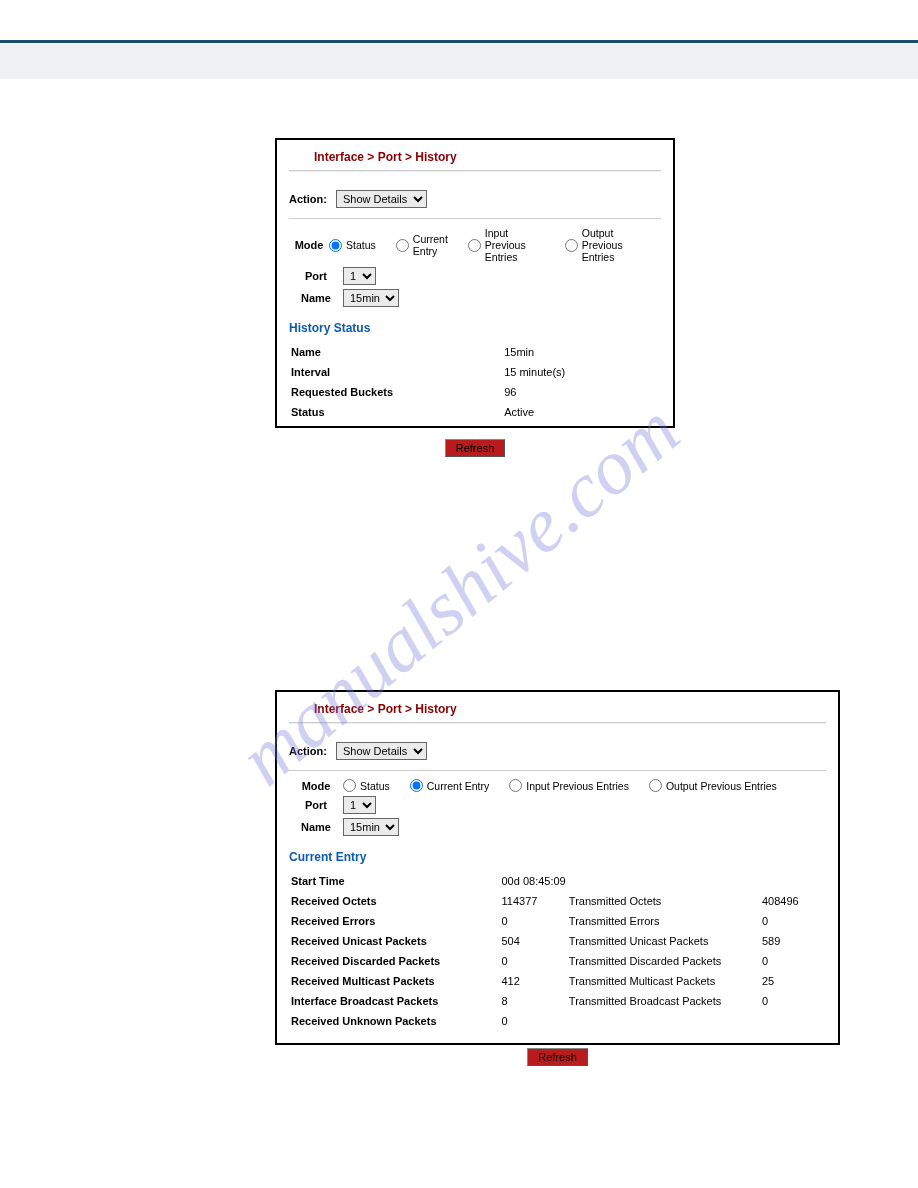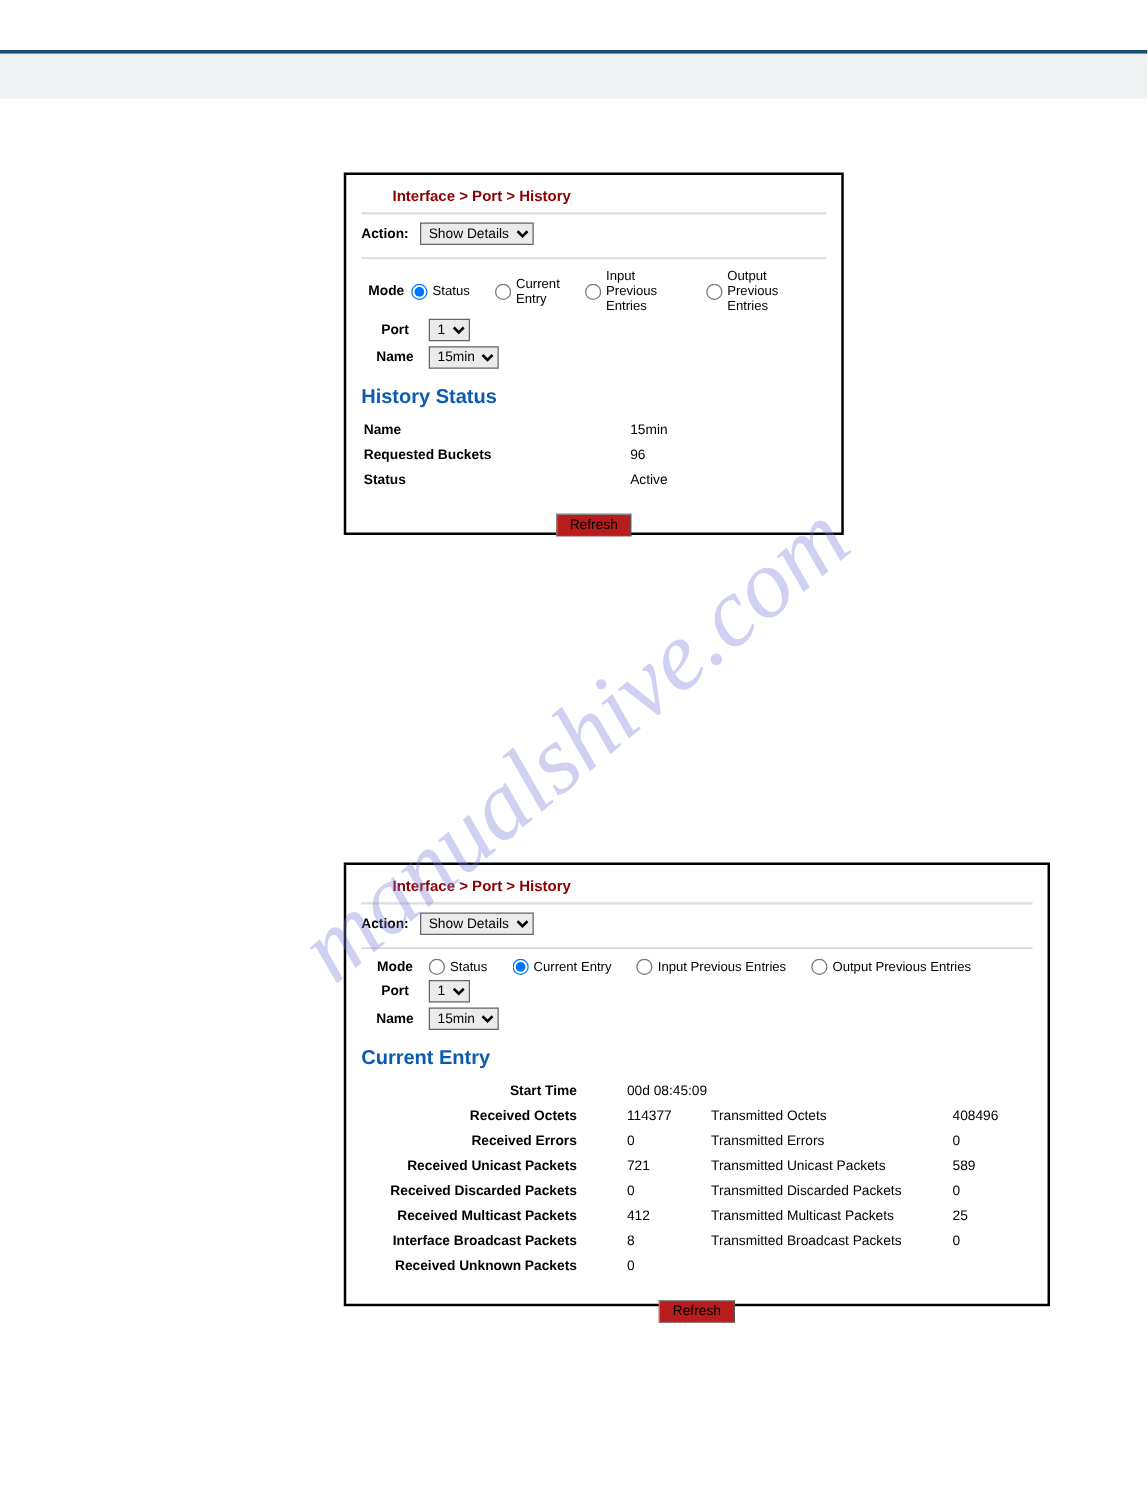--- a/index.html
+++ b/index.html
@@ -32,44 +32,44 @@
   .panel-inner { padding: 10px 12px 12px 12px; }
   .breadcrumb {
     color: #8b0000;
     font-weight: bold;
     font-size: 12px;
     margin-bottom: 6px;
     padding-left: 25px;
   }
   .hr1 { border: none; border-top: 1px solid #ccc; border-bottom: 1px solid #eee; margin: 4px 0 6px 0; }
   .hr2 { border: none; border-top: 1px solid #ccc; margin: 6px 0 8px 0; }
-  .action-row { margin: 6px 0 10px 0; }
+  .action-row { margin: 18px 0 10px 0; }
   .action-row .lbl { font-weight: bold; margin-right: 6px; }
   select.fake {
     font-size: 11px;
     border: 1px solid #666;
     background: #ebebeb;
     padding: 1px 2px;
   }
   .row { display: flex; align-items: center; margin: 4px 0; font-size: 11px; }
   .row .lbl { width: 54px; font-weight: bold; text-align: center; }
   .radio-group { display: flex; align-items: center; gap: 6px; }
   .radio-opt { display: inline-flex; align-items: center; margin-right: 14px; font-size: 10.5px; }
   .radio-opt input { margin-right: 4px; }
   .section-title {
     color: #0b5bb0;
     font-weight: bold;
-    font-size: 16px;
+    font-size: 12px;
     margin: 14px 0 6px 0;
   }
   .datagrid { width: 100%; }
   .datagrid td { padding: 3px 0; font-size: 11px; vertical-align: top; }
   .datagrid td.k { font-weight: bold; width: 150px; }
   .datagrid td.v { width: 110px; }
-  .datagrid2 td.k { font-weight: bold; width: 165px; text-align: right; }
+  .datagrid2 td.k { font-weight: bold; width: 165px; }
   .datagrid2 td.v { width: 100px; padding-left: 38px; }
   .datagrid2 td.k2 { font-weight: normal; width: 185px; }
   .datagrid2 td.v2 { width: 60px; }
   .refresh-wrap { text-align: center; margin-top: 16px; }
   button.refresh {
     font-size: 11px;
     padding: 2px 10px;
     background: #b91c1c;
     border: 1px solid #888;
     border-right-color: #555;
@@ -139,20 +139,24 @@
     </div>
 
     <div class="section-title">History Status</div>
     <table class="datagrid">
       <tbody>
           <tr>
             <td class="k">Name</td>
             <td class="v">15min</td>
           </tr>
       <tr>
+            <td class="k">Interval</td>
+            <td class="v">15 minute(s)</td>
+          </tr>
+      <tr>
             <td class="k">Requested Buckets</td>
             <td class="v">96</td>
           </tr>
       <tr>
             <td class="k">Status</td>
             <td class="v">Active</td>
           </tr>
     </tbody>
       </table>
     <div class="refresh-wrap">
@@ -218,21 +222,21 @@
         <td class="v2">408496</td>
       </tr>
       <tr>
         <td class="k">Received Errors</td>
         <td class="v">0</td>
         <td class="k2">Transmitted Errors</td>
         <td class="v2">0</td>
       </tr>
       <tr>
         <td class="k">Received Unicast Packets</td>
-        <td class="v">721</td>
+        <td class="v">504</td>
         <td class="k2">Transmitted Unicast Packets</td>
         <td class="v2">589</td>
       </tr>
       <tr>
         <td class="k">Received Discarded Packets</td>
         <td class="v">0</td>
         <td class="k2">Transmitted Discarded Packets</td>
         <td class="v2">0</td>
       </tr>
       <tr>

